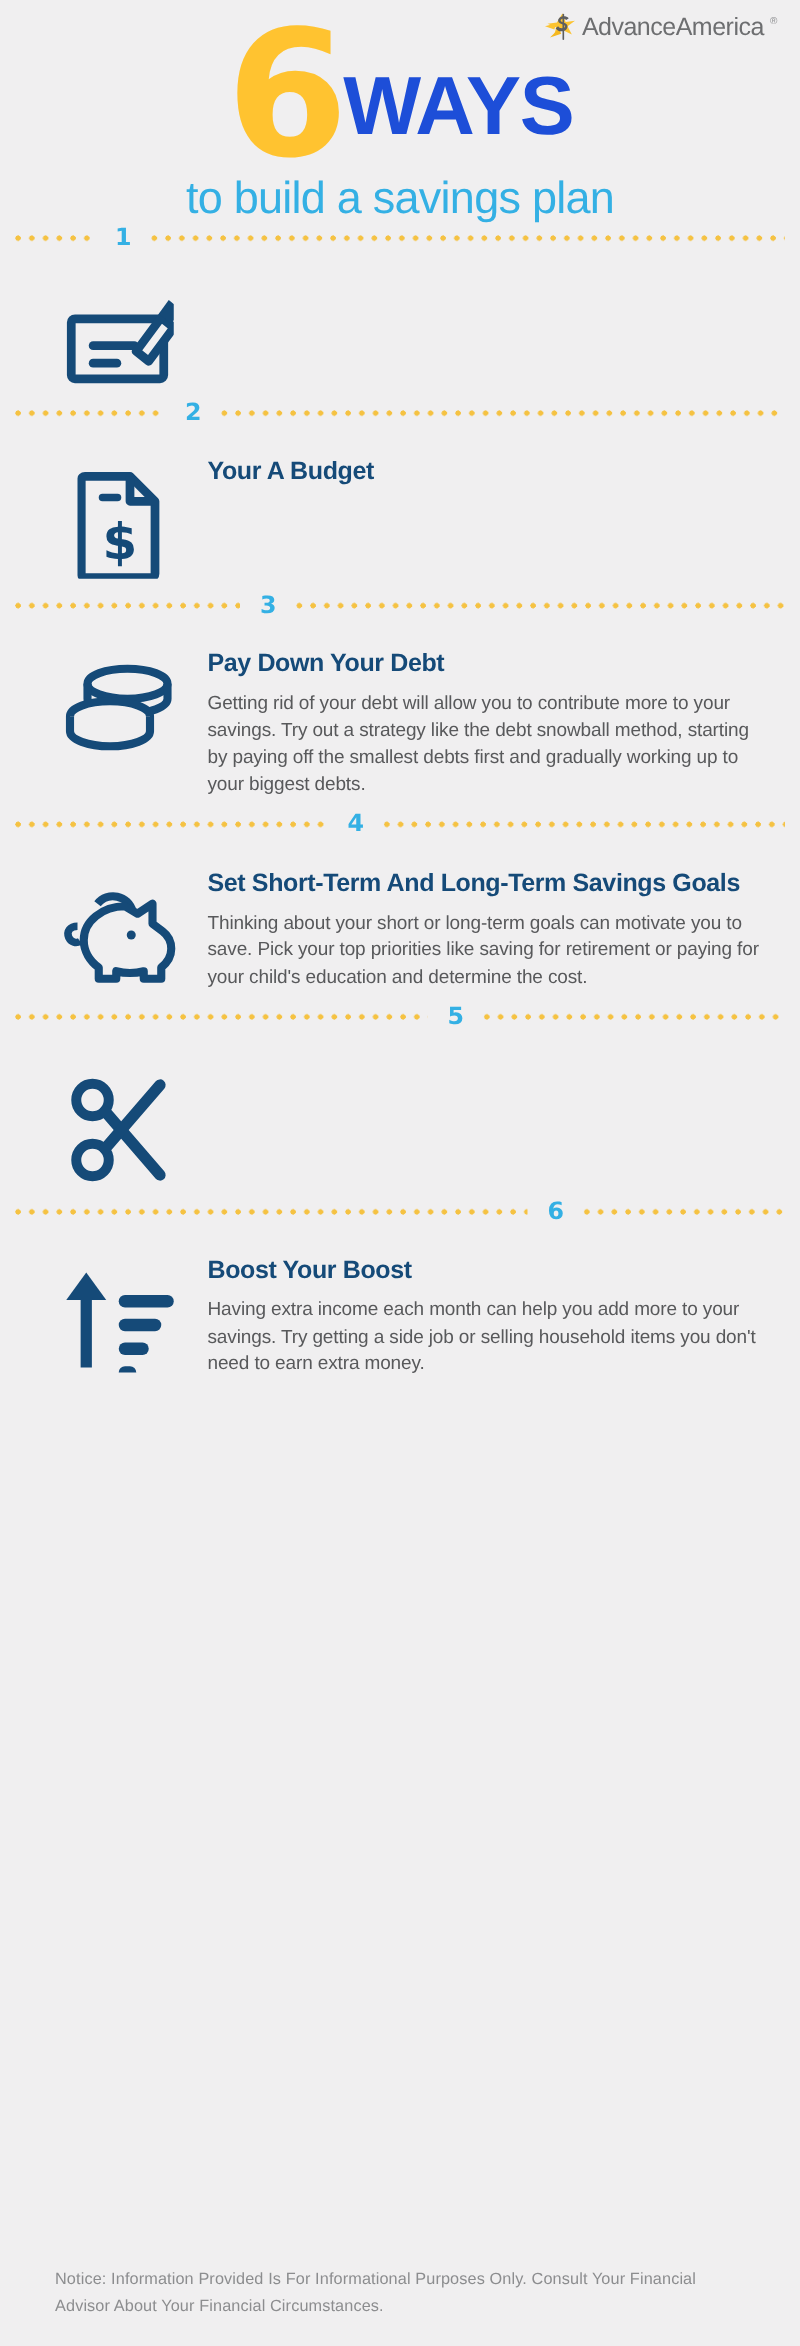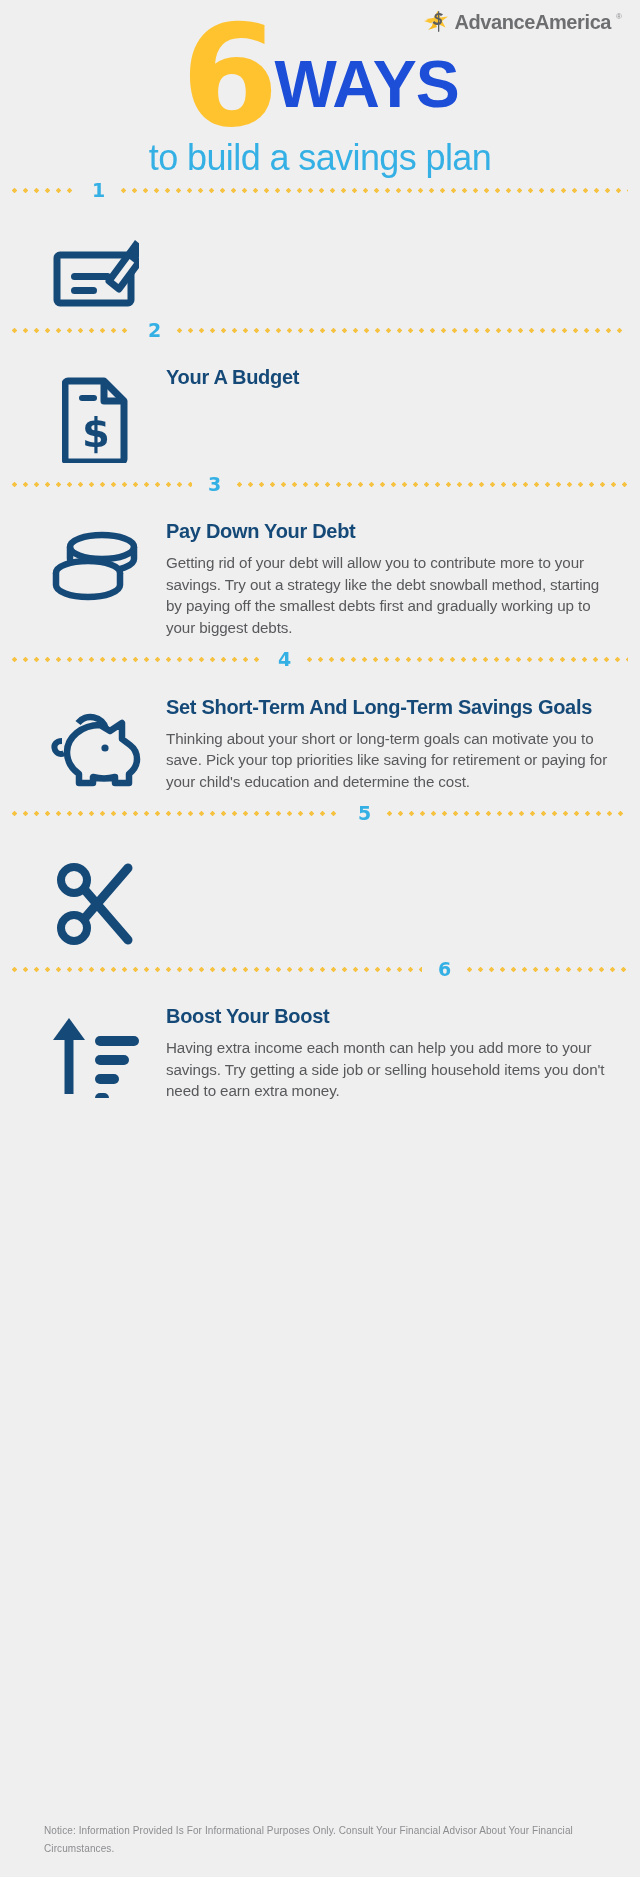--- a/index.html
+++ b/index.html
@@ -9,21 +9,21 @@
     font-family:"Liberation Sans", sans-serif;
     width:640px; height:1877px;
     position:relative; overflow:hidden;
     -webkit-font-smoothing:antialiased;
   }
   .page { width:640px; min-height:1877px; position:relative; background:#f0eff0; }
 
   
   .logo-row { position:absolute; top:10px; right:18px; display:flex; align-items:center; gap:5px; }
   .logo-star { width:26px; height:24px; display:block; }
-  .logo-text { font-size:20px; font-weight:700; color:#6d6e70; letter-spacing:-0.4px; line-height:1; white-space:nowrap; }
+  .logo-text { font-size:20px; font-weight:400; color:#6d6e70; letter-spacing:-0.4px; line-height:1; white-space:nowrap; }
   .logo-tm { font-size:8px; color:#8d8e90; align-self:flex-start; margin-top:2px; }
 
   .title-block { position:relative; padding-top:22px; text-align:center; }
   .title-line { display:flex; align-items:flex-end; justify-content:center; line-height:0.82; }
   .big-six {
     font-size:140px; font-weight:700; color:#ffc330;
     font-family:"DejaVu Sans", sans-serif;
     letter-spacing:-6px; line-height:0.78; display:inline-block;
     margin-right:2px;
   }
@@ -60,21 +60,21 @@
   .sec-h {
     color:#154a78; font-size:20px; font-weight:700;
     letter-spacing:-0.3px; line-height:1.2; margin-bottom:9px;
   }
   .sec-p {
     color:#58595b; font-size:15.2px; line-height:1.42; letter-spacing:-0.1px;
   }
 
   .footer {
     position:absolute; bottom:20px; left:0; right:0;
-    padding:0 44px; color:#8c8d8f; font-size:10px; line-height:1.75;
+    padding:0 44px; color:#8c8d8f; font-size:13px; line-height:1.75;
     letter-spacing:0.1px;
   }
 </style>
 </head>
 <body>
 
 <div class="page">
 
   <div class="logo-row">
     <span>

